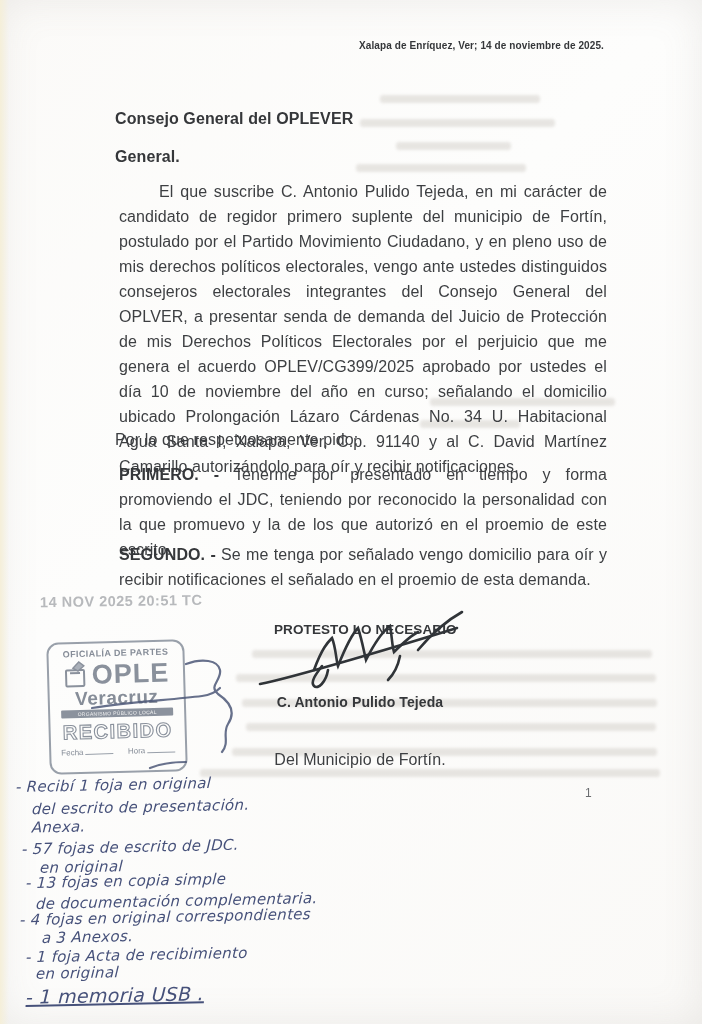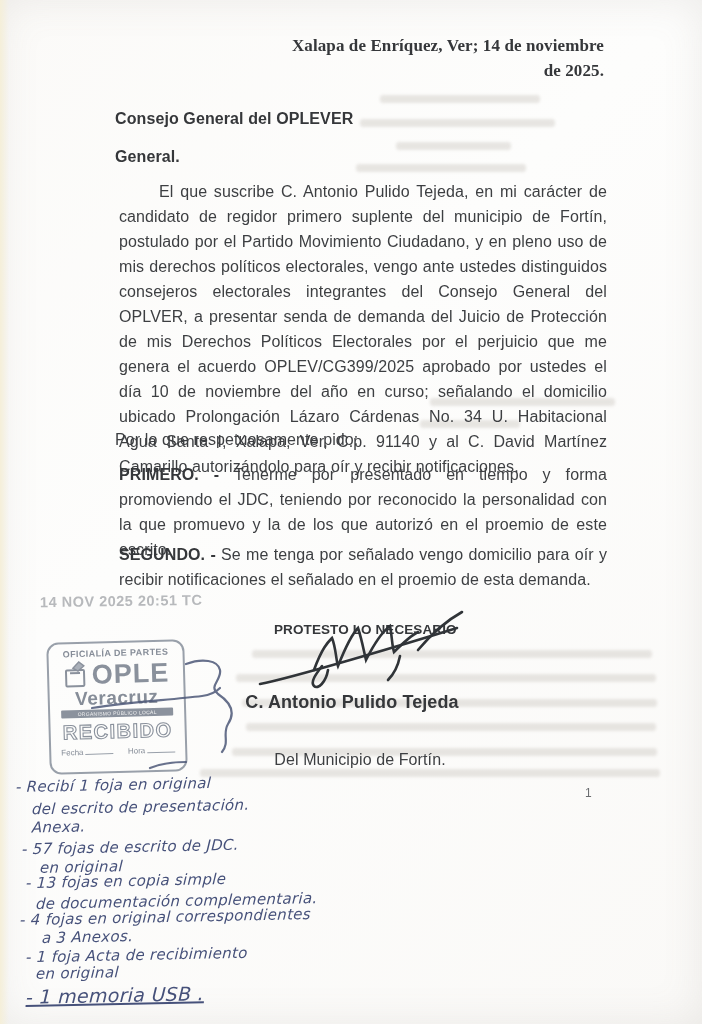--- a/index.html
+++ b/index.html
@@ -12,21 +12,21 @@
     color:#3d3f42;
     overflow:hidden;
     box-shadow:inset 0 0 40px rgba(120,115,105,0.12);
   }
   .edge-tint{position:absolute;left:0;top:0;width:9px;height:100%;
     background:linear-gradient(to right,#f5efd9,rgba(245,239,217,0));}
   .abs{position:absolute;}
   .typed{font-size:16px;line-height:25px;letter-spacing:.1px;z-index:2;}
   .bold{font-weight:bold;color:#35373a;}
   .justify{text-align:justify;}
-  .date-line{font-weight:bold;color:#35373a;font-size:17px;font-family:Liberation Serif, serif;}
+  .date-line{font-weight:bold;color:#35373a;font-size:10px;}
   .para{margin:4px;}
   .indent{text-indent:40px;}
   .center{text-align:center;}
   .pagenum{font-size:12px;color:#6b6d70;z-index:2;}
 
   
   .ts-stamp{
     font-size:14.5px;font-weight:bold;color:#b7b9bc;
     letter-spacing:.5px;transform:rotate(-.8deg);
     font-family:"Liberation Sans",sans-serif;z-index:2;
@@ -111,21 +111,21 @@
   <svg class="ink" style="left:252px;top:608px;" width="220" height="90" viewBox="0 0 220 90">
     <g fill="none" stroke="#303438" stroke-width="2.6" stroke-linecap="round">
       <path d="M8,76 C40,70 160,34 205,20"></path>
       <path d="M62,62 C70,40 76,34 80,30 C84,40 84,52 86,58 C94,38 100,26 106,20 C110,32 112,44 114,52 C122,36 130,24 138,18 C140,28 140,38 142,44 C150,36 158,28 166,24"></path>
       <path d="M70,58 C64,66 58,74 62,78 C66,82 74,74 76,62"></path>
       <path d="M166,42 C176,30 192,14 210,4"></path>
       <path d="M148,48 C146,58 142,66 136,72"></path>
     </g>
   </svg>
 
-  <div class="abs typed bold center" style="left:222px;top:690px;width:260px;font-size:18px;">C. Antonio Pulido Tejeda</div>
+  <div class="abs typed bold center" style="left:230px;top:690px;width:260px;font-size:14px;">C. Antonio Pulido Tejeda</div>
   <div class="abs typed center" style="left:215px;top:752px;width:290px;line-height:16px;">Del Municipio de Fortín.</div>
 
   <div class="abs stamp" style="left:48px;top:641px;">
     <div class="office">OFICIALÍA DE PARTES</div>
     <div class="logo-row">
       <svg width="26" height="30" viewBox="0 0 26 30">
         <g fill="none" stroke="#8a919c" stroke-width="2">
           <rect x="3" y="10" width="18" height="16" rx="1"></rect>
           <line x1="7" y1="13" x2="17" y2="13"></line>
           <path d="M10,8 L16,2 L21,6 L15,11 Z" fill="#aab0b9" stroke="#8a919c" stroke-width="1.4"></path>

